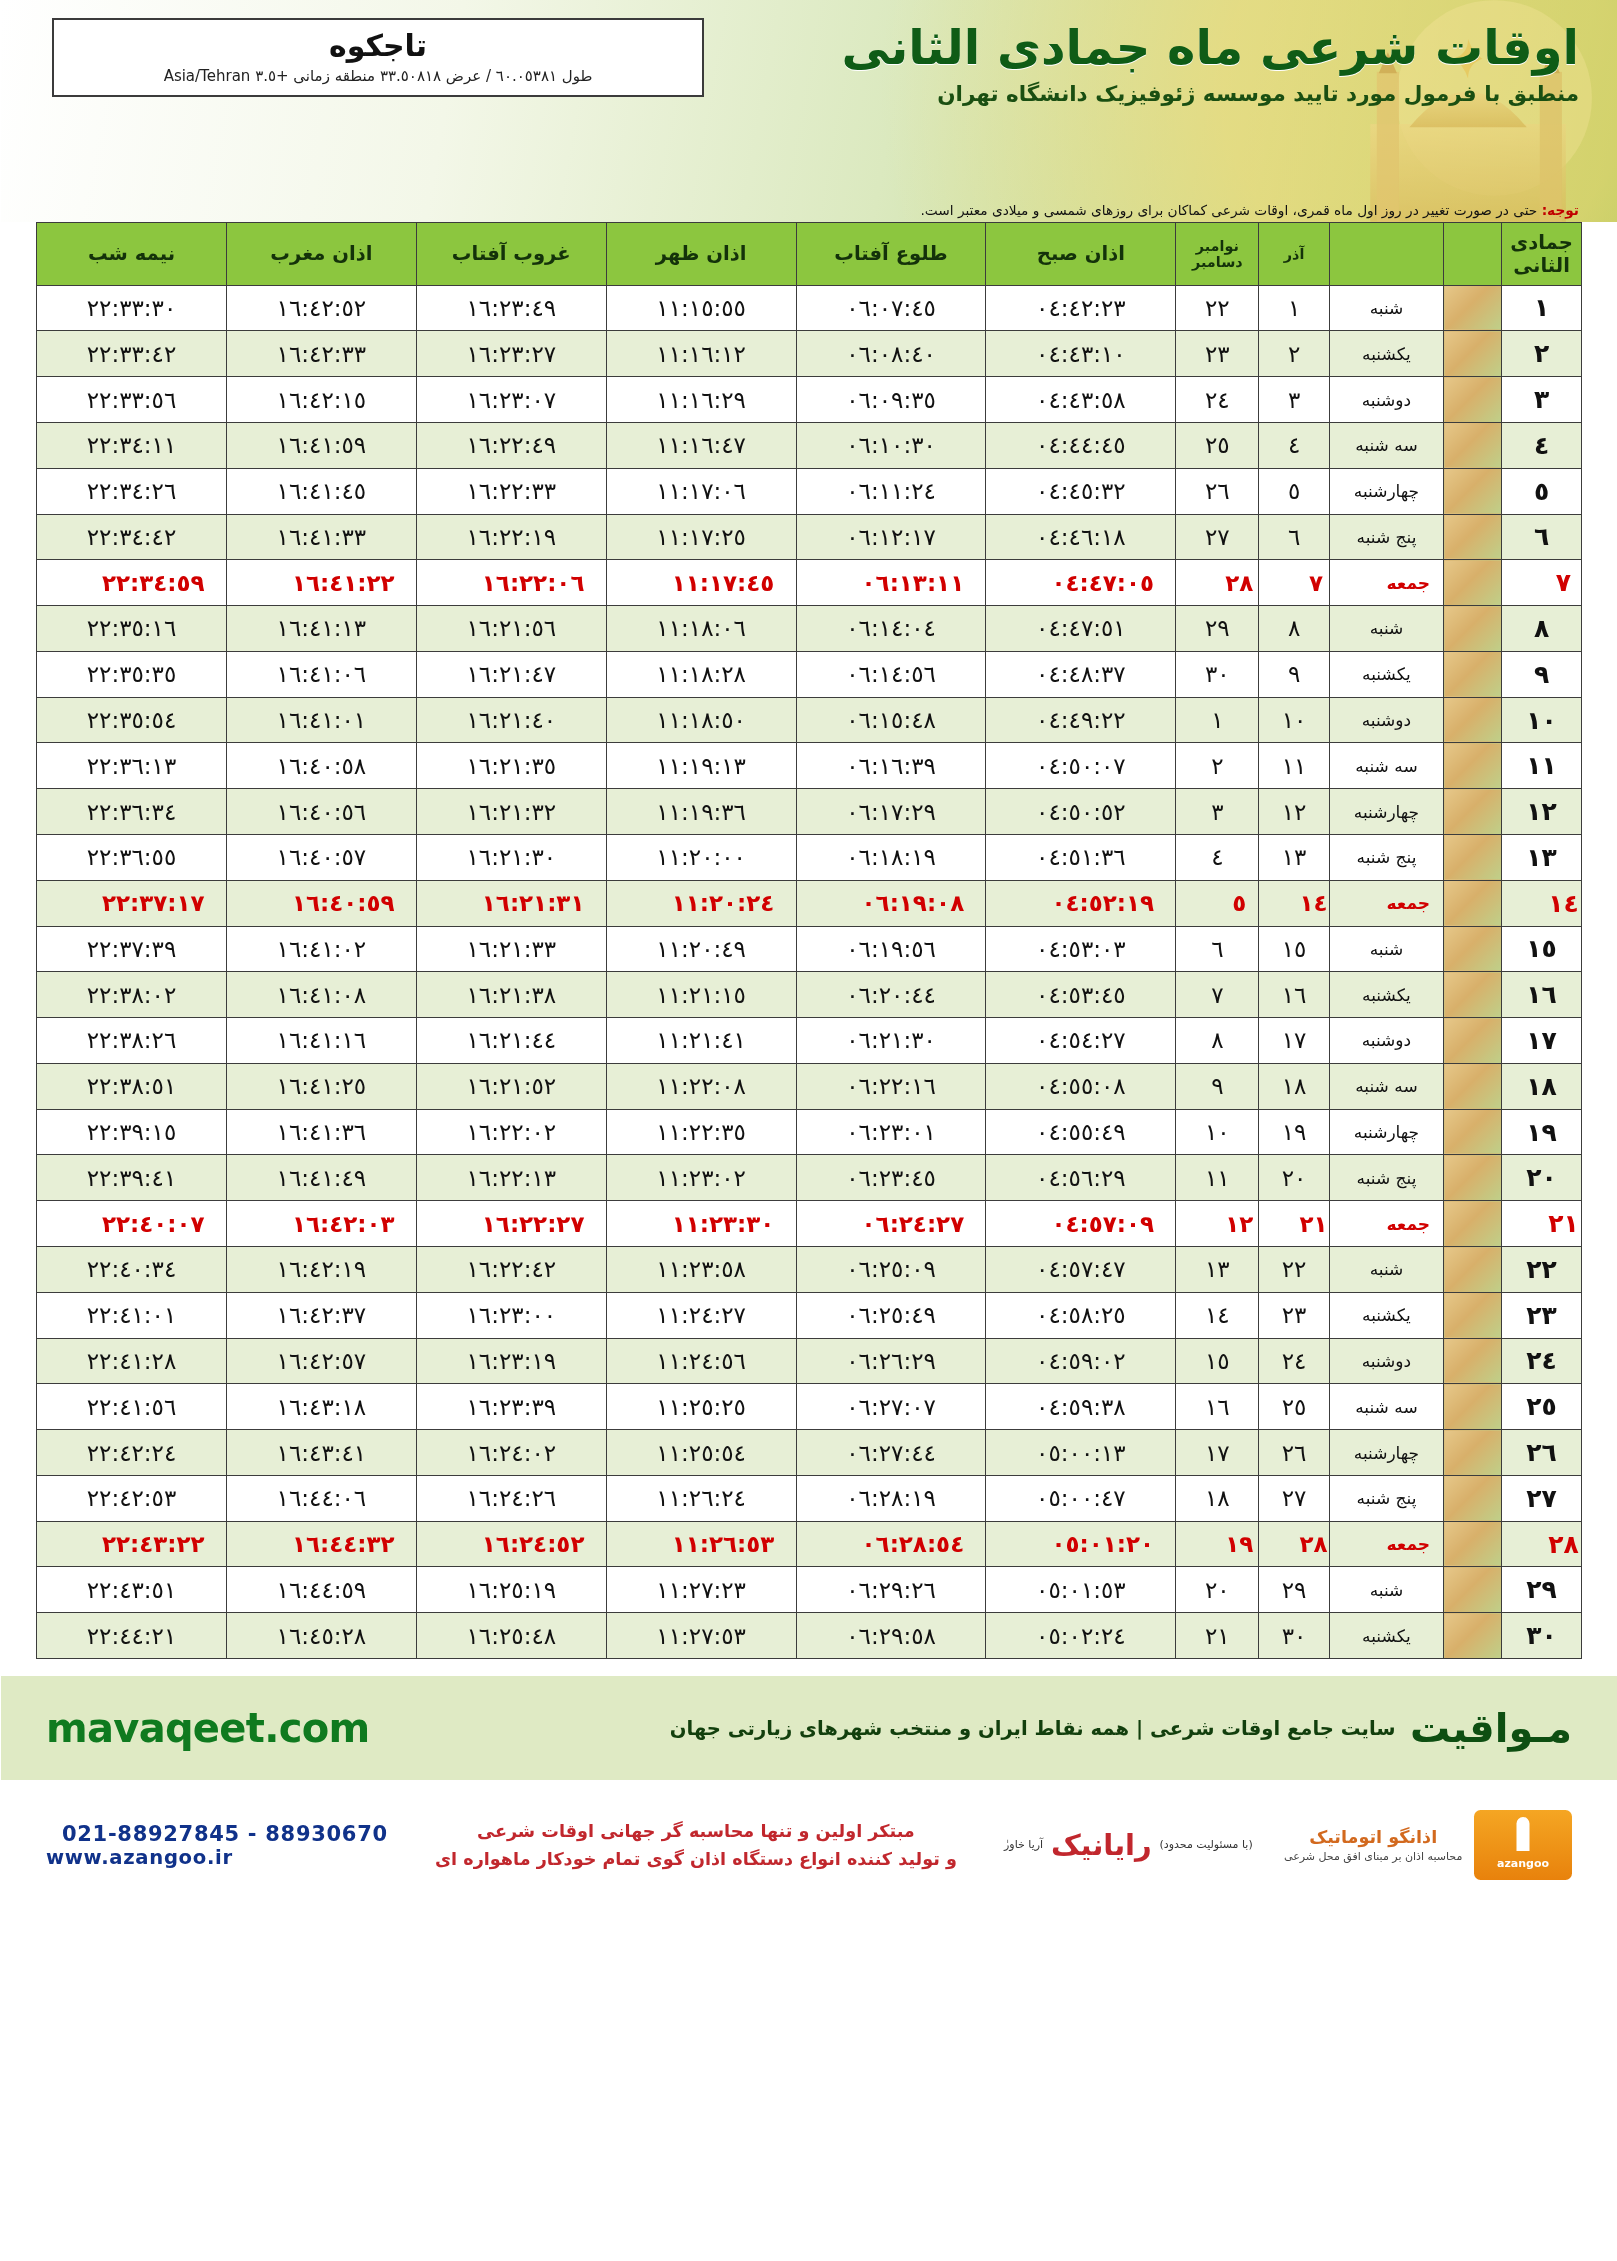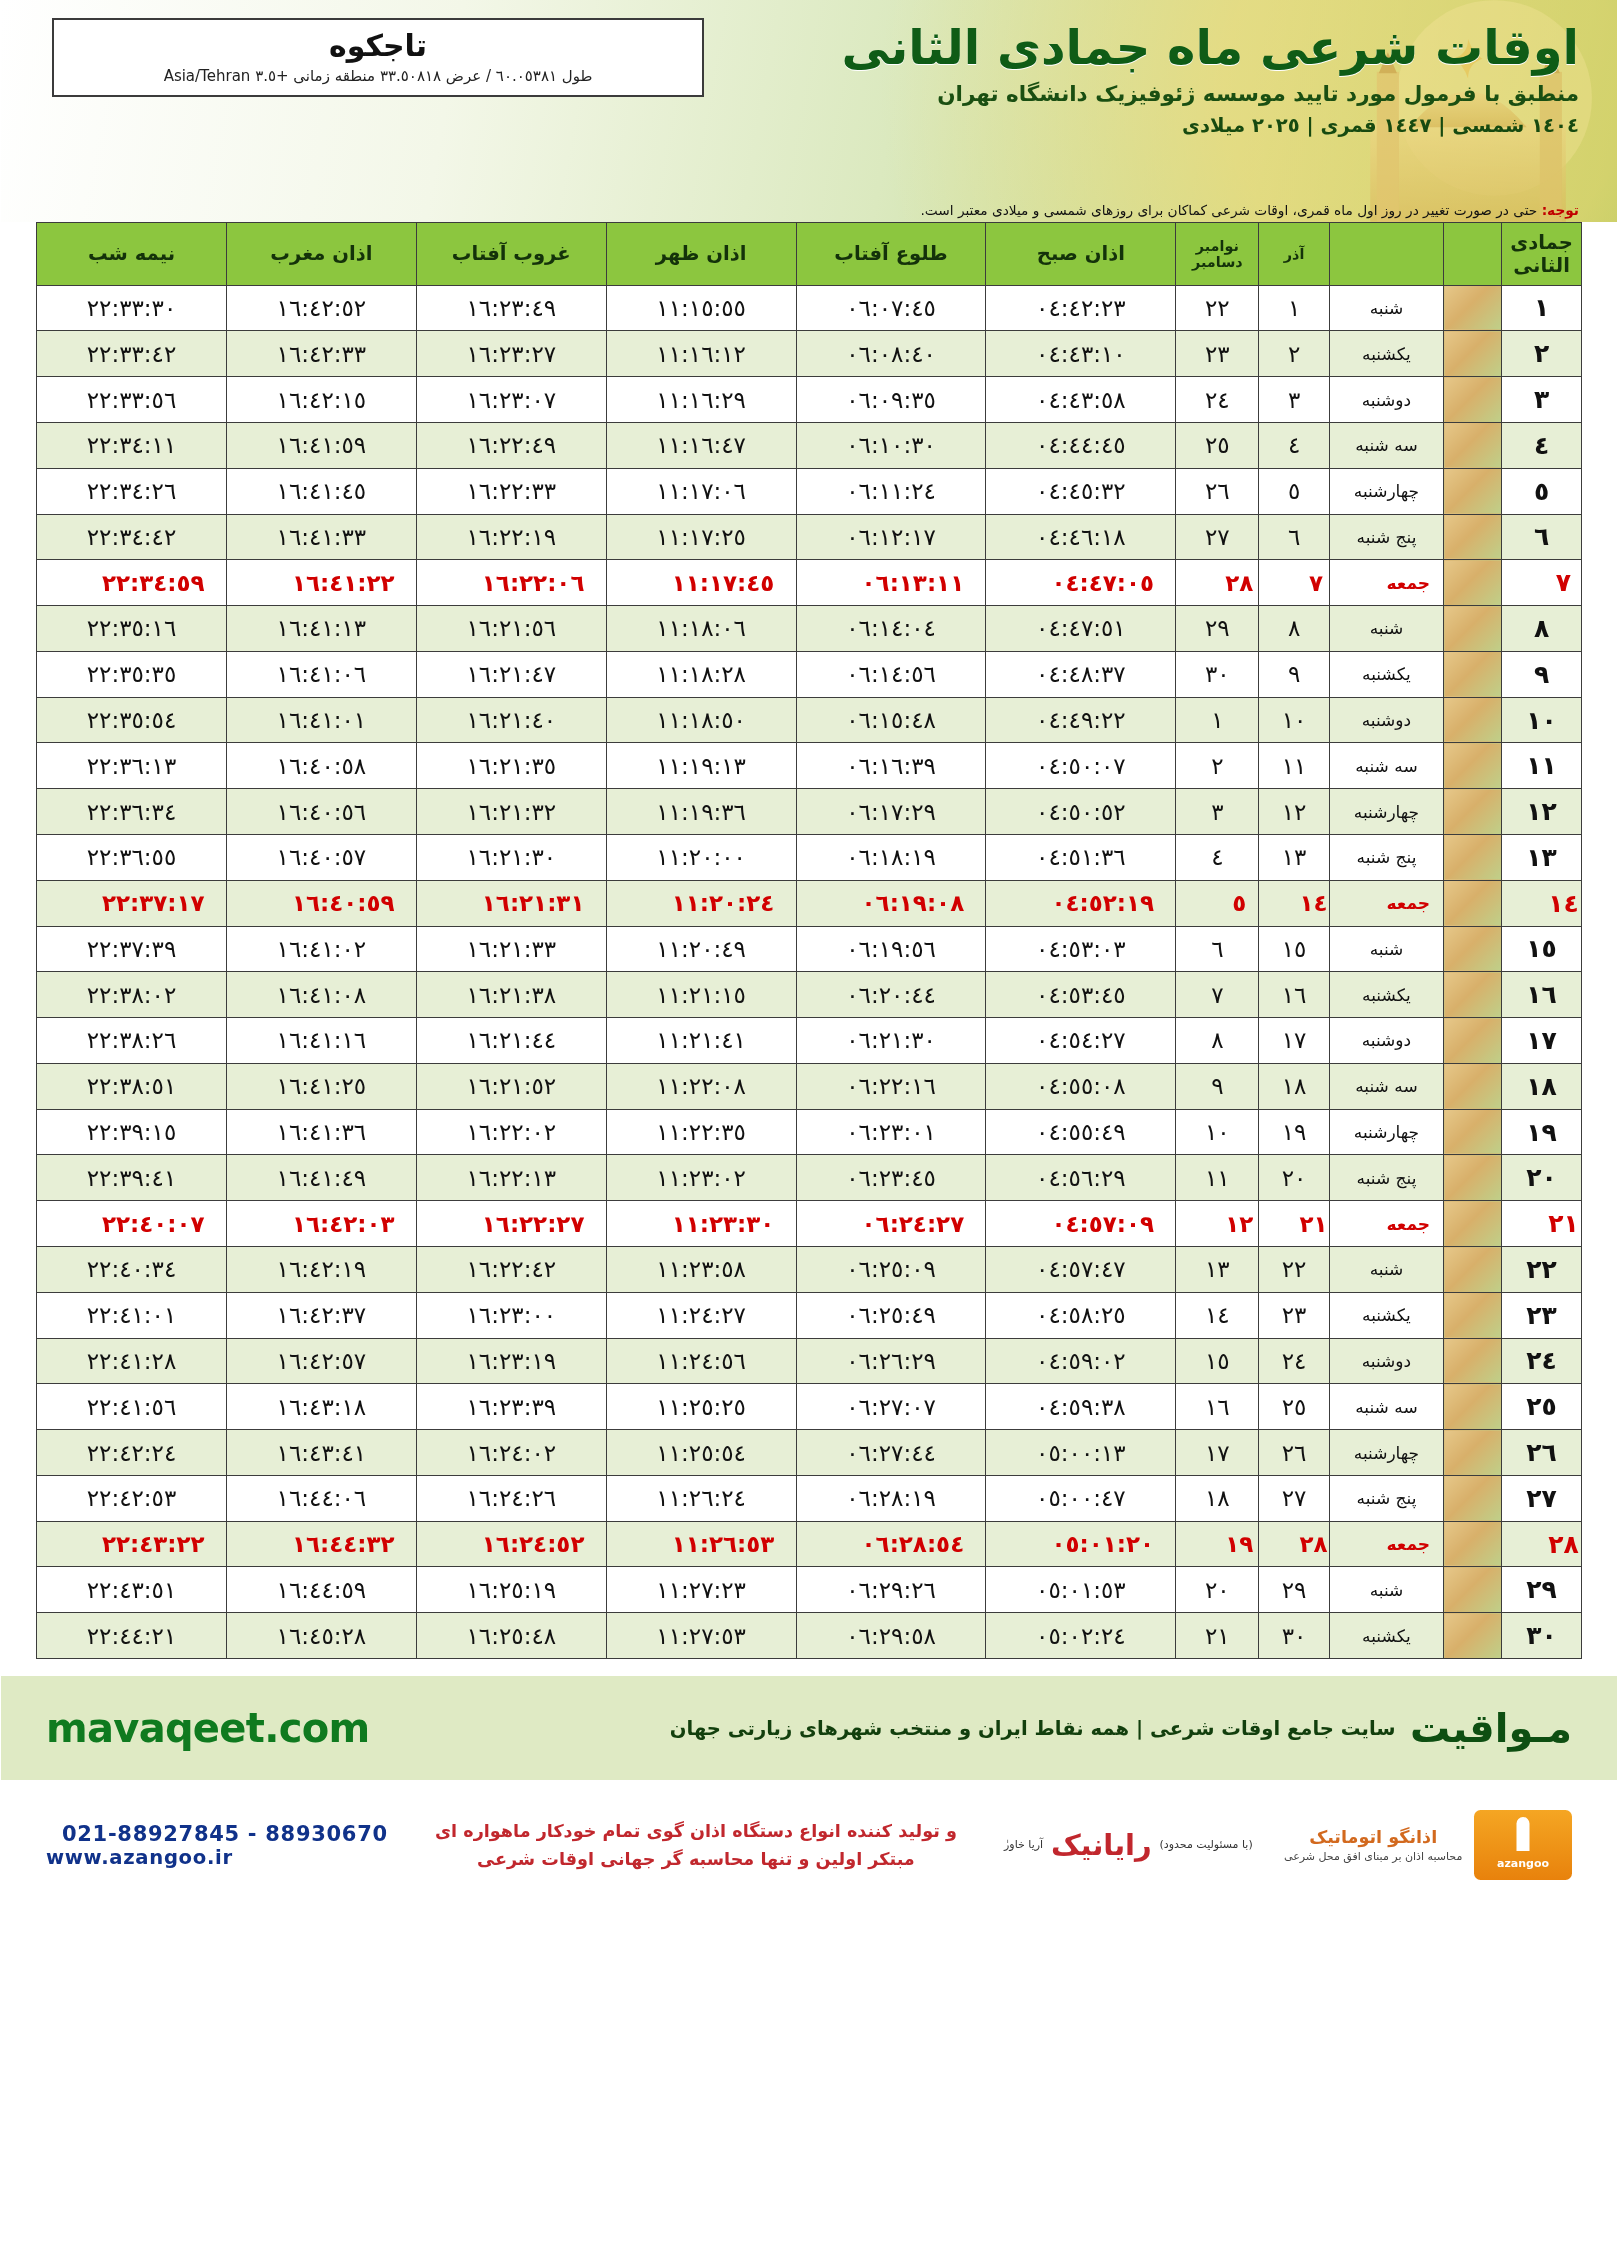--- a/index.html
+++ b/index.html
@@ -185,21 +185,20 @@
     <rect x="400" y="110" width="34" height="230" fill="#e3b765" opacity=".8"></rect>
     <path d="M167 80 l14 32 h-28 z" fill="#c8913d"></path>
     <path d="M417 80 l14 32 h-28 z" fill="#c8913d"></path>
     <path d="M290 60 q8 22 22 30 q-22 8 -22 30 q-8 -22 -22 -30 q22 -8 22 -30z" fill="#f0c04f" opacity=".9"></path>
   </svg>
 
   <div class="header-inner">
     <div class="title-block">
       <div class="main-title">اوقات شرعی ماه جمادی الثانی</div>
       <div class="sub-title">منطبق با فرمول مورد تایید موسسه ژئوفیزیک دانشگاه تهران</div>
-      <div class="years">١٤٠٤ شمسی | ١٤٤٧ قمری | ٢٠٢٥ میلادی</div>
     </div>
 
     <div class="city-box">
       <div class="city-name">تاجکوه</div>
       <div class="city-coords">طول ٦٠.٠٥٣٨١ / عرض ٣٣.٥٠٨١٨  منطقه زمانی +٣.٥  Asia/Tehran</div>
     </div>
   </div>
 
   <div class="note-line">
     <b>توجه:</b>
@@ -652,22 +651,22 @@
         <small>محاسبه اذان بر مبنای افق محل شرعی</small>
       </div>
       <div class="rayaneik">
         <div class="rayaneik-sub">(با مسئولیت محدود)</div>
         <div class="rayaneik-name">رایانیک</div>
         <div class="rayaneik-sub">آریا خاورٰ</div>
       </div>
     </div>
 
     <div class="footer-mid">
+      <div>مبتکر اولین و تنها محاسبه گر جهانی اوقات شرعی</div>
       <div>و تولید کننده انواع دستگاه اذان گوی تمام خودکار ماهواره ای</div>
-      <div>مبتکر اولین و تنها محاسبه گر جهانی اوقات شرعی</div>
     </div>
 
     <div class="footer-left">
       <div class="phone">021-88927845 - 88930670</div>
       <div class="site2">www.azangoo.ir</div>
     </div>
   </div>
 </div>
 
 

